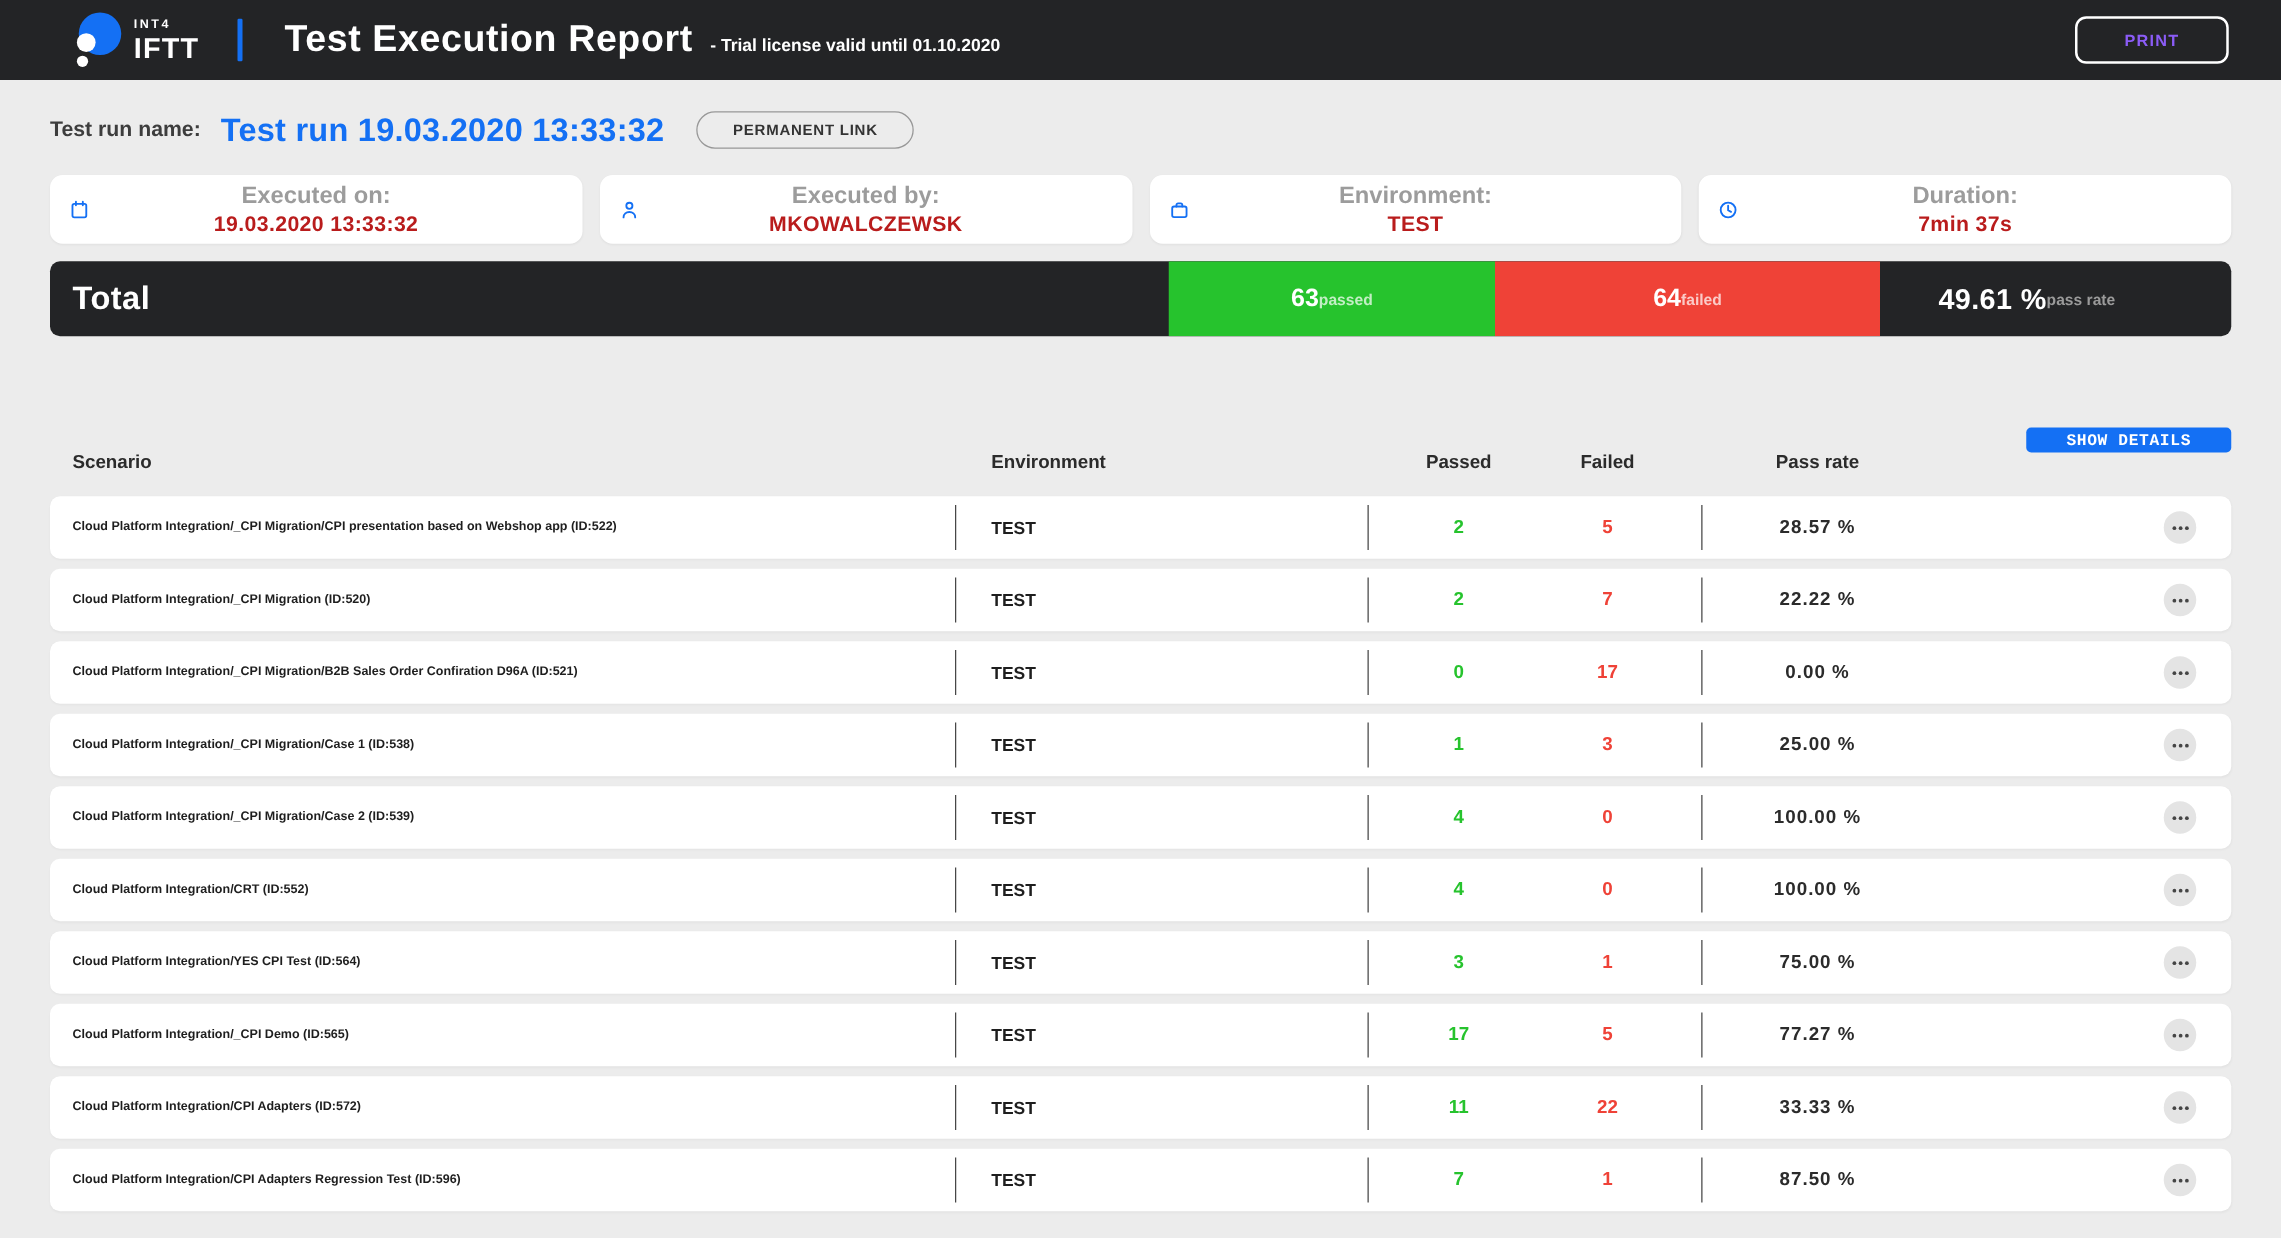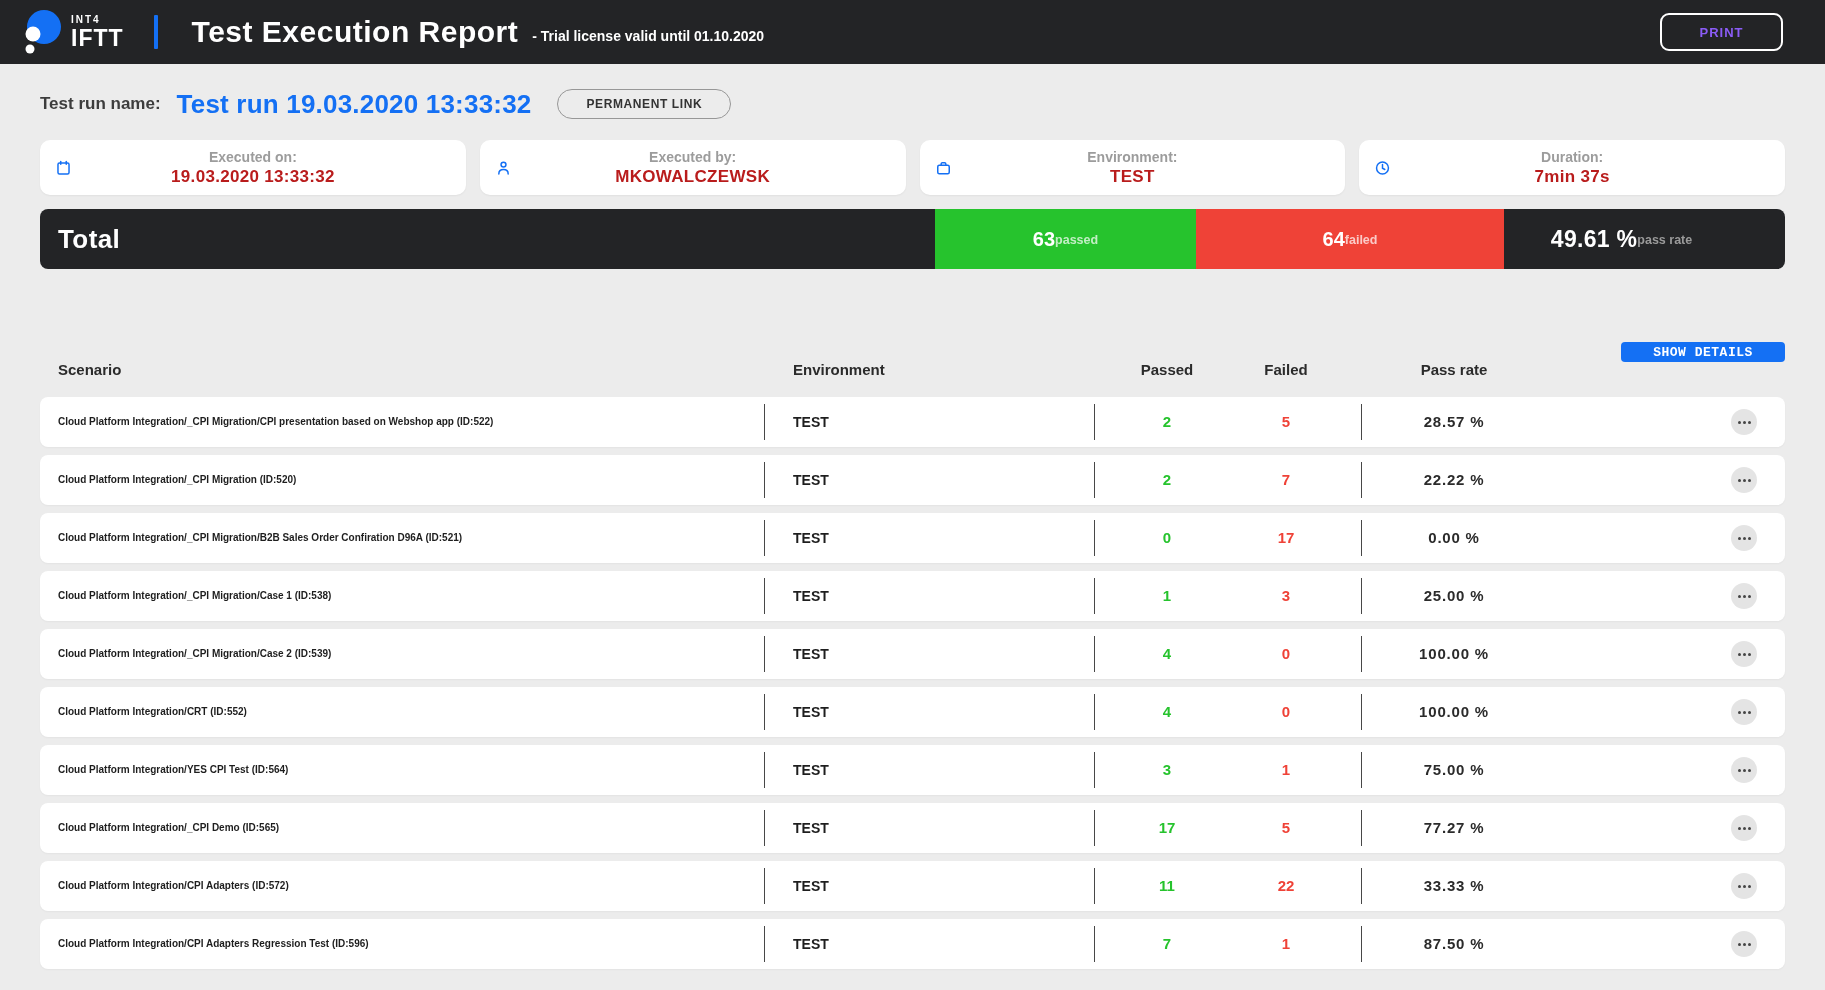--- a/index.html
+++ b/index.html
@@ -8,21 +8,21 @@
     font-family:"Liberation Sans", sans-serif;
     background:#ececec;
     overflow:hidden;
     color:#2b2b2b;
   }
   .page { width:1825px; height:990px; position:relative; }
 
   
   .app-header {
     height:64px; background:#232426; display:flex; align-items:center;
-    padding-left:19px; position:relative;
+    padding-left:55px; position:relative;
   }
   .logo { display:flex; align-items:center; gap:8px; }
   .logo-text { display:flex; flex-direction:column; line-height:1; }
   .logo-top { color:#fff; font-size:10px; letter-spacing:2px; font-weight:600; margin-bottom:2px; }
   .logo-bottom { color:#fff; font-size:23px; font-weight:800; letter-spacing:1px; }
   .title-divider { width:4px; height:34px; background:#1470f4; margin:0 34px 0 30px; border-radius:1px; }
   .page-title { color:#fff; font-size:30px; font-weight:800; letter-spacing:.5px; }
   .license-note { color:#fff; font-size:14px; font-weight:600; margin-left:14px; margin-top:8px; }
   .print-btn {
     position:absolute; right:42px; top:13px; width:123px; height:38px;
@@ -43,21 +43,21 @@
   }
 
   
   .cards { margin-top:18px; display:flex; gap:14px; }
   .card {
     flex:1; height:55px; background:#fff; border-radius:10px; position:relative;
     display:flex; flex-direction:column; align-items:center; justify-content:center;
     box-shadow:0 1px 2px rgba(0,0,0,.05);
   }
   .card-icon { position:absolute; left:15px; top:50%; transform:translateY(-50%); }
-  .card-label { font-size:14px; color:#9c9c9c; font-weight:600; margin-bottom:2px; }
+  .card-label { font-size:19px; color:#9c9c9c; font-weight:600; margin-bottom:2px; }
   .card-value { font-size:17px; color:#b91c1c; font-weight:800; letter-spacing:.3px; }
 
   
   .total-bar {
     margin-top:14px; height:60px; background:#232426; border-radius:8px;
     position:relative; overflow:hidden;
   }
   .total-label {
     position:absolute; left:18px; top:50%; transform:translateY(-50%);
     color:#fff; font-size:26px; font-weight:800; letter-spacing:.4px;

